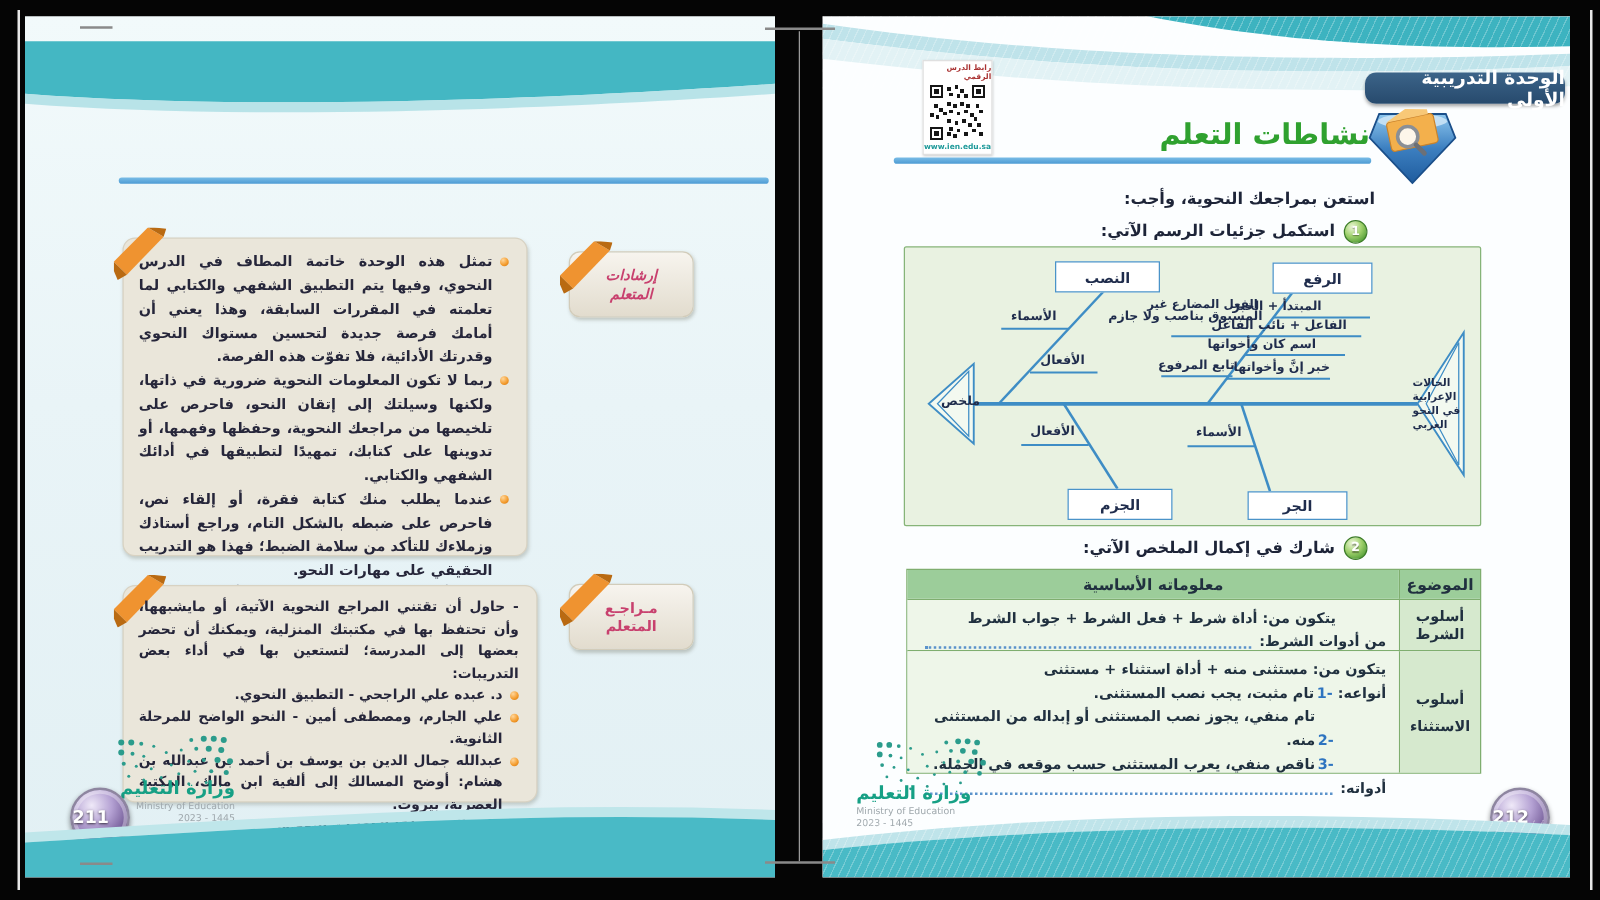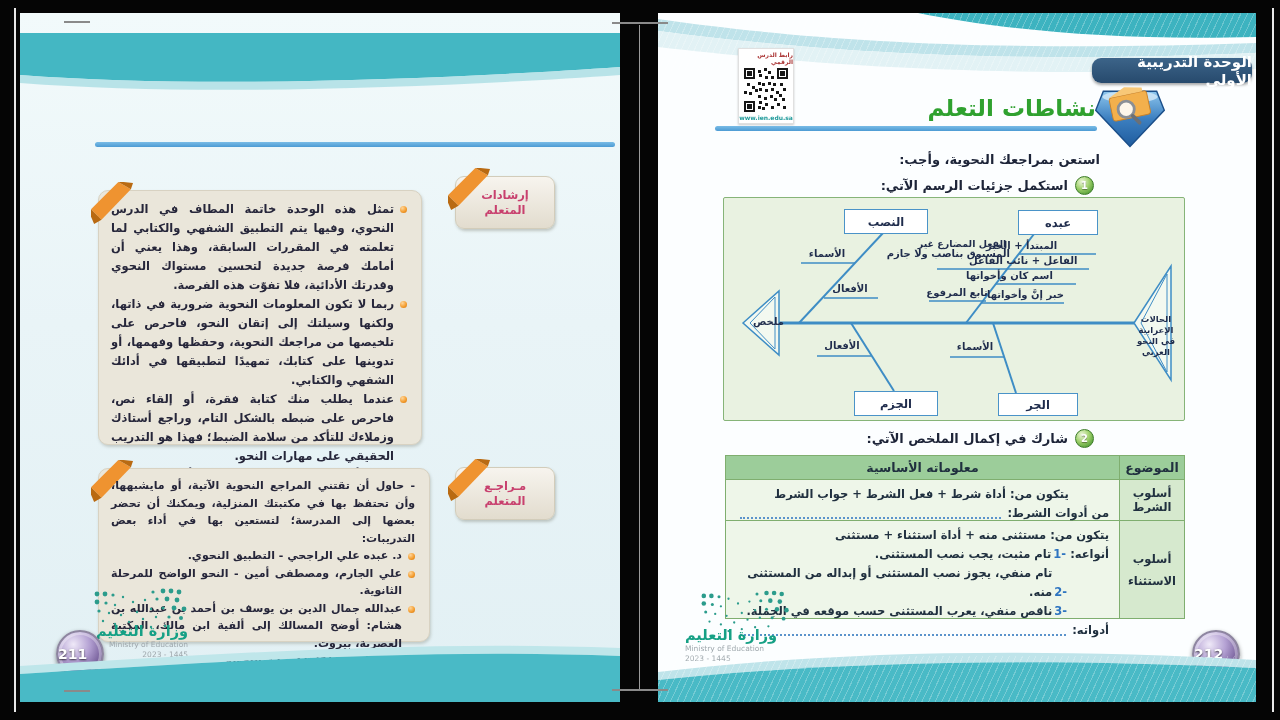--- a/index.html
+++ b/index.html
@@ -84,21 +84,21 @@
         <polygon points="26,0 38,7 40,1 31,0" fill="#b96a12"></polygon>
       </svg>
       <div class="bullets" style="left:12px;top:9px;width:296px;font-size:11.5px;line-height:19px;">
         <div class="bl">تمثل هذه الوحدة خاتمة المطاف في الدرس النحوي، وفيها يتم التطبيق الشفهي والكتابي لما تعلمته في المقررات السابقة، وهذا يعني أن أمامك فرصة جديدة لتحسين مستواك النحوي وقدرتك الأدائية، فلا تفوّت هذه الفرصة.</div>
         <div class="bl">ربما لا تكون المعلومات النحوية ضرورية في ذاتها، ولكنها وسيلتك إلى إتقان النحو، فاحرص على تلخيصها من مراجعك النحوية، وحفظها وفهمها، أو تدوينها على كتابك، تمهيدًا لتطبيقها في أدائك الشفهي والكتابي.</div>
         <div class="bl">عندما يطلب منك كتابة فقرة، أو إلقاء نص، فاحرص على ضبطه بالشكل التام، وراجع أستاذك وزملاءك للتأكد من سلامة الضبط؛ فهذا هو التدريب الحقيقي على مهارات النحو.</div>
         <div class="bl">حاول أن تطبّق قدراتك النحوية في أدائك الشفهي والكتابي في جميع المقررات الدراسية، وحتى في أحاديثك الشخصية مع المعلمين والأصدقاء.</div>
       </div>
     </div>
 
-    <div class="tab" style="left:435px;top:163px;">
+    <div class="tab" style="left:435px;top:188px;font-style:italic;">
       <svg class="ribbon" viewBox="0 0 40 40">
         <polygon points="0,26 26,0 38,7 10,36" fill="#ef9330"></polygon>
         <polygon points="0,26 10,36 3,40 0,33" fill="#b96a12"></polygon>
         <polygon points="26,0 38,7 40,1 31,0" fill="#b96a12"></polygon>
       </svg>
       <span class="t">إرشادات</span>
       <span class="t">المتعلم</span>
     </div>
 
     <div class="beige-box" style="left:78px;top:455px;width:330px;height:172px;">
@@ -294,26 +294,26 @@
           <path d="M295,56 H372"></path>
           <path d="M213,71 H365"></path>
           <path d="M272,86 H352"></path>
           <path d="M257,105 H340"></path>
           <path d="M205,103 H262"></path>
           <path d="M93,158 H147"></path>
           <path d="M226,159 H280"></path>
         </g>
       </svg>
       <div class="fbox" style="left:120px;top:11px;width:82px;height:23px;">النصب</div>
-      <div class="fbox" style="left:294px;top:12px;width:78px;height:23px;">عبده</div>
+      <div class="fbox" style="left:294px;top:12px;width:78px;height:23px;">الرفع</div>
       <div class="fbox" style="left:130px;top:193px;width:82px;height:23px;">الجزم</div>
       <div class="fbox" style="left:274px;top:195px;width:78px;height:21px;">الجر</div>
 
       <div class="flabel" style="left:14px;top:118px;width:46px;text-align:right;">ملخص</div>
-      <div class="flabel" style="left:406px;top:116px;width:52px;font-size:8.5px;line-height:11px;text-align:center;">
+      <div class="flabel" style="left:406px;top:104px;width:52px;font-size:8.5px;line-height:11px;text-align:left;">
         <div>الحالات</div>
         <div>الإعرابية</div>
         <div>في النحو</div>
         <div>العربي</div>
       </div>
 
       <div class="flabel" style="left:74px;top:50px;width:58px;text-align:center;">الأسماء</div>
       <div class="flabel" style="left:97px;top:85px;width:58px;text-align:center;">الأفعال</div>
 
       <div class="flabel" style="left:262px;top:42px;width:110px;text-align:left;">المبتدأ + الخبر</div>

